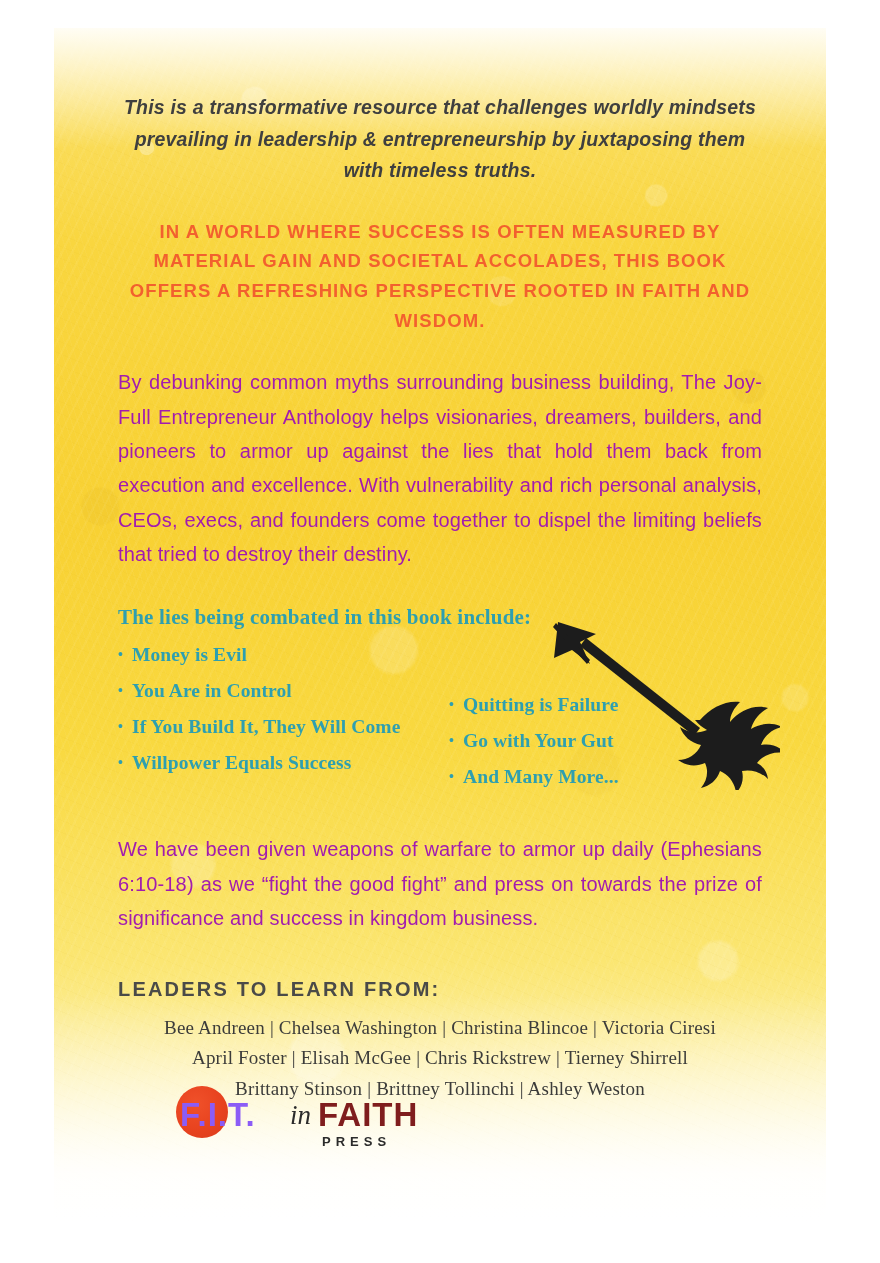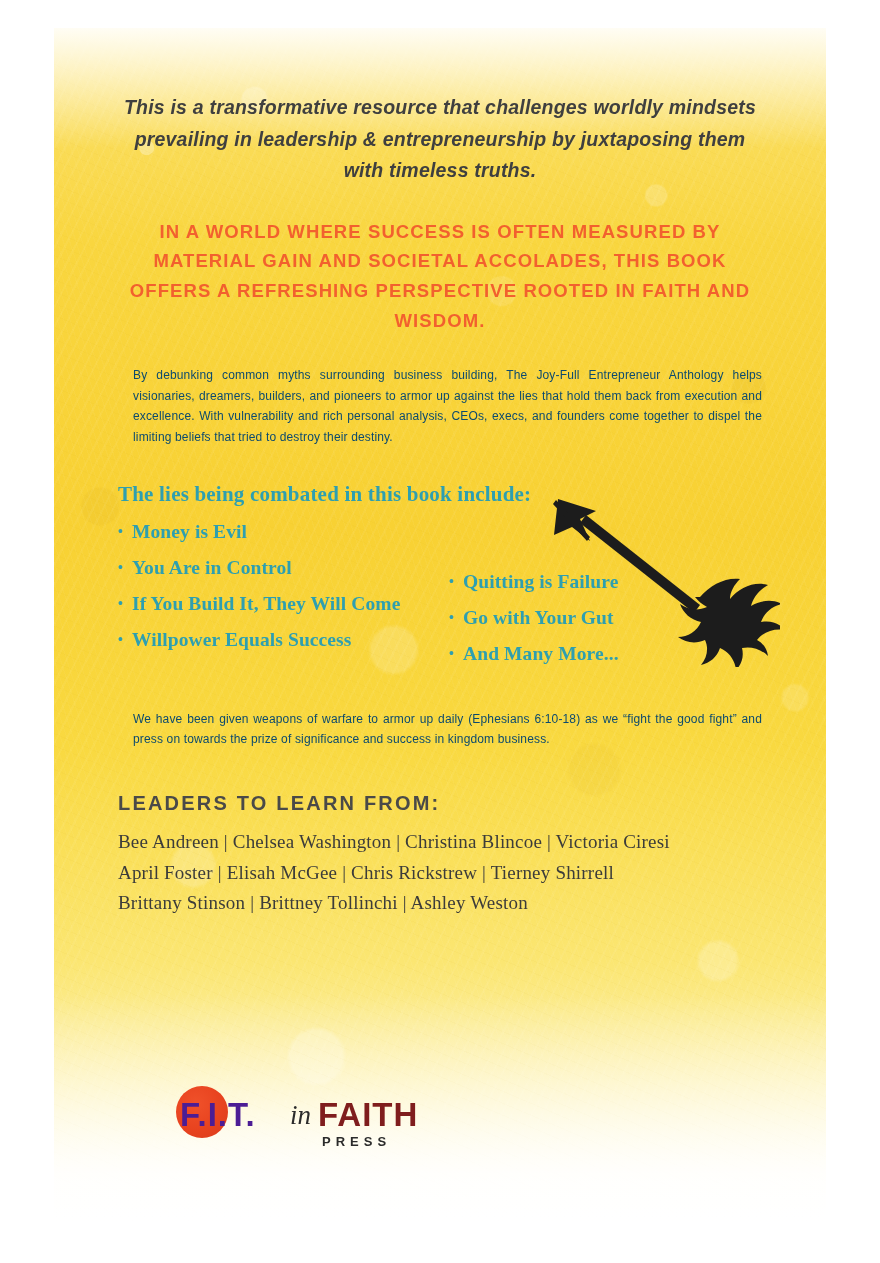--- a/index.html
+++ b/index.html
@@ -118,25 +118,25 @@
     text-align: center;
     font-weight: 700;
     font-size: 18.5px;
     line-height: 1.60;
     letter-spacing: 1.1px;
     color: #f2602e;
     text-transform: uppercase;
   }
 
   .body-para {
-    margin: 30px 0 0 15px;
+    margin: 30px 0 0 0;
     text-align: justify;
-    font-size: 12px;
+    font-size: 20px;
     line-height: 1.72;
-    color: #0c4a6e;
+    color: #a21caf;
     letter-spacing: .15px;
   }
 
   .lies-heading {
     margin: 34px 0 14px 0;
     font-family: "Liberation Serif", serif;
     font-weight: 700;
     font-size: 21px;
     color: #2e9fb0;
     letter-spacing: .2px;
@@ -180,20 +180,21 @@
 
   .leaders-title {
     margin: 42px 0 12px 0;
     text-align: left;
     font-size: 20px;
     font-weight: 700;
     letter-spacing: 2.2px;
     color: #4a4a48;
   }
   .leaders-line {
+    text-align: center;
     font-family: "Liberation Serif", serif;
     font-size: 19px;
     line-height: 1.62;
     color: #3c3c3a;
     letter-spacing: .2px;
   }
 
   
   #logo {
     position: absolute;
@@ -211,21 +212,21 @@
     border-radius: 50%;
     background: radial-gradient(circle at 38% 34%, #f0512a 0%, #e8431f 55%, #d93c1b 100%);
   }
   #logo-fit {
     position: absolute;
     left: 8px;
     top: 12px;
     font-weight: 700;
     font-size: 33px;
     letter-spacing: 1px;
-    color: #4c1d95;
+    color: #8b5cf6;
   }
   #logo-in {
     position: absolute;
     left: 118px;
     top: 16px;
     font-family: "Liberation Serif", serif;
     font-style: italic;
     font-size: 27px;
     color: #2b2b2b;
   }

